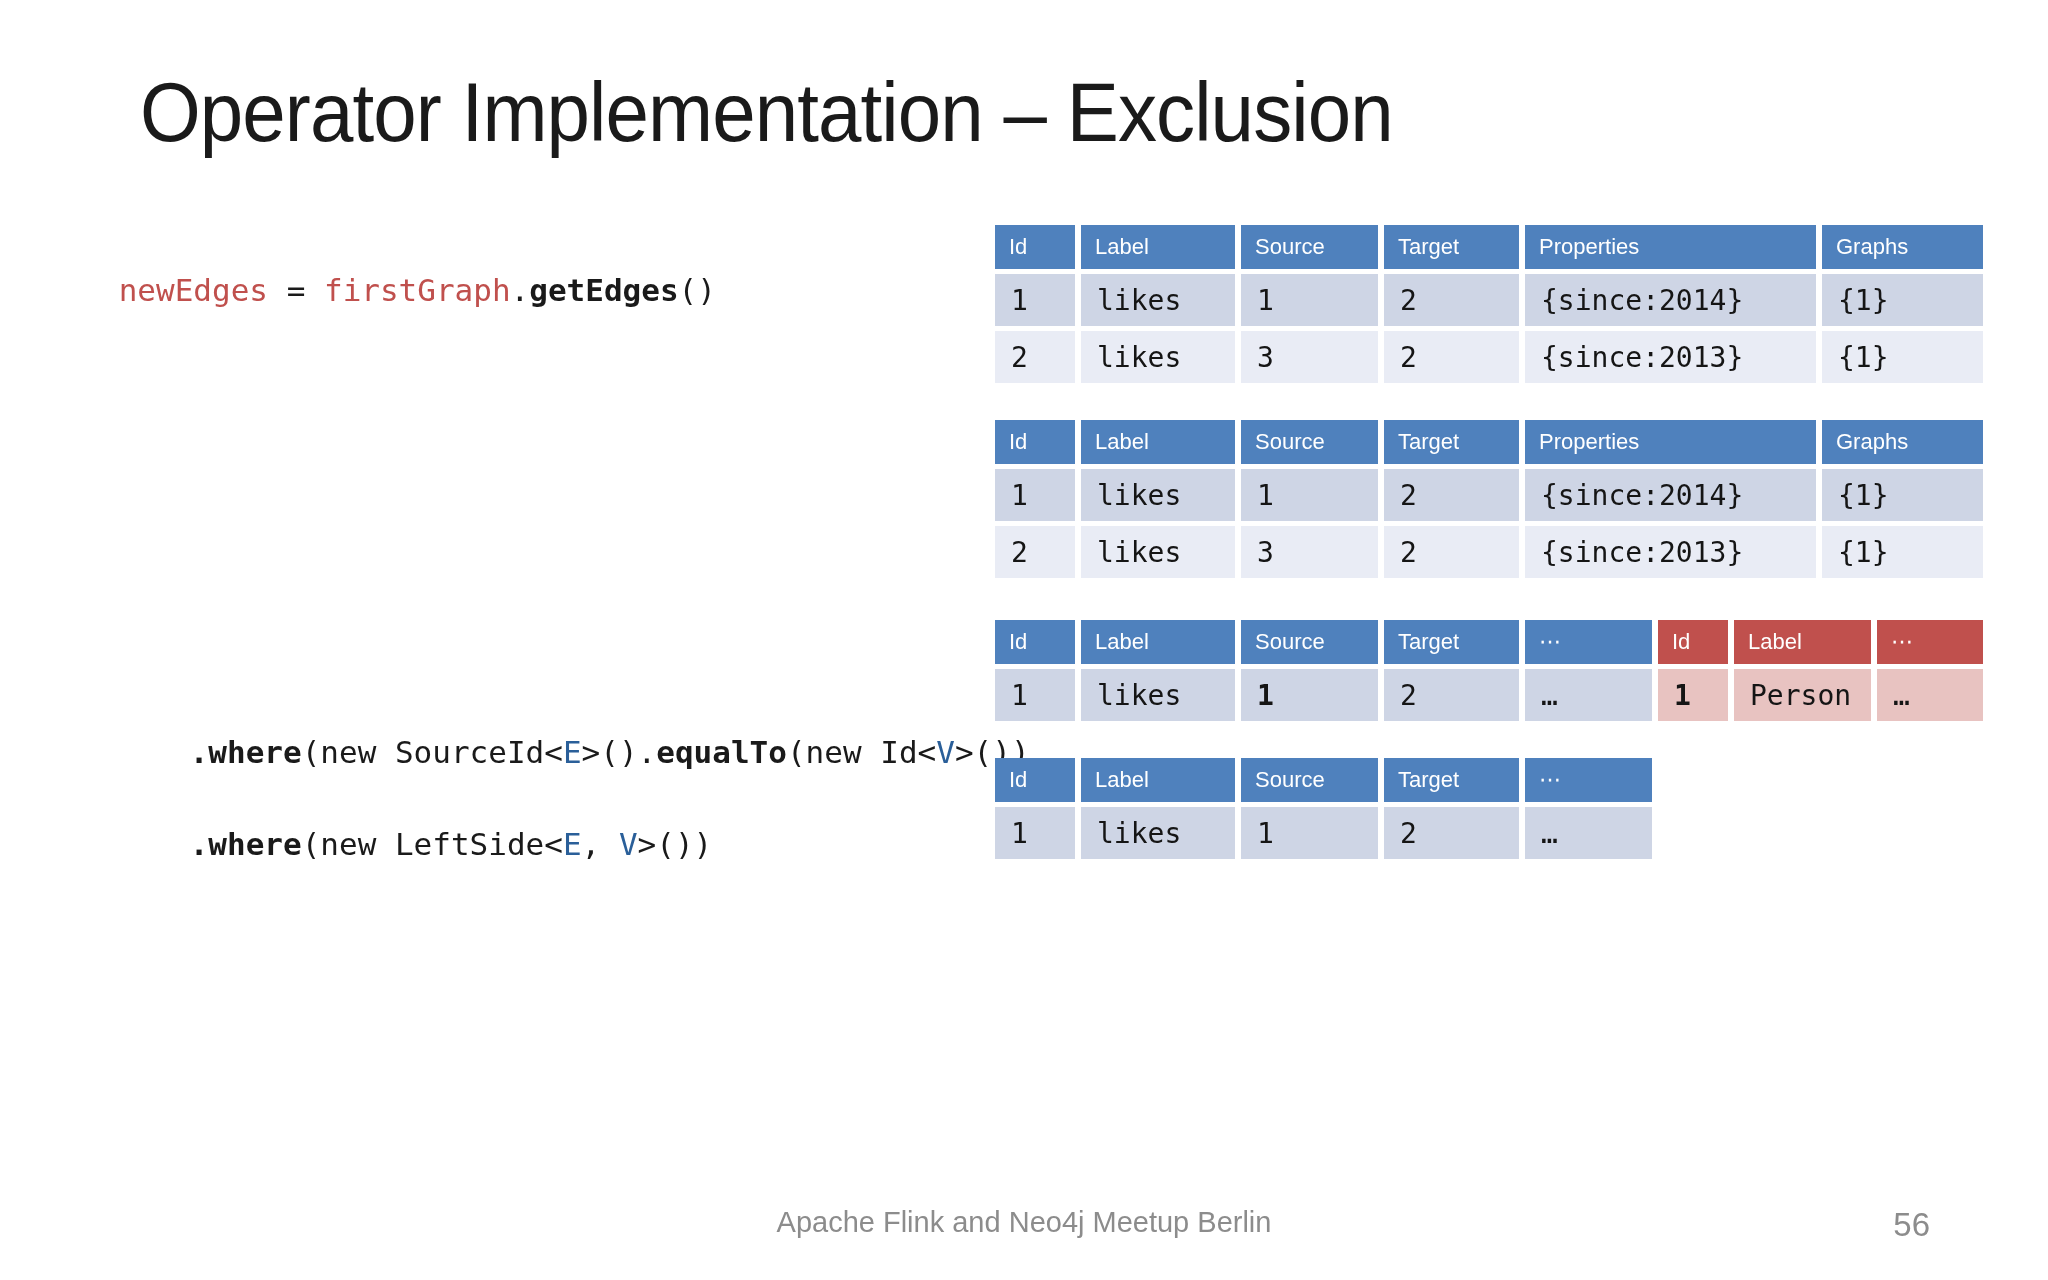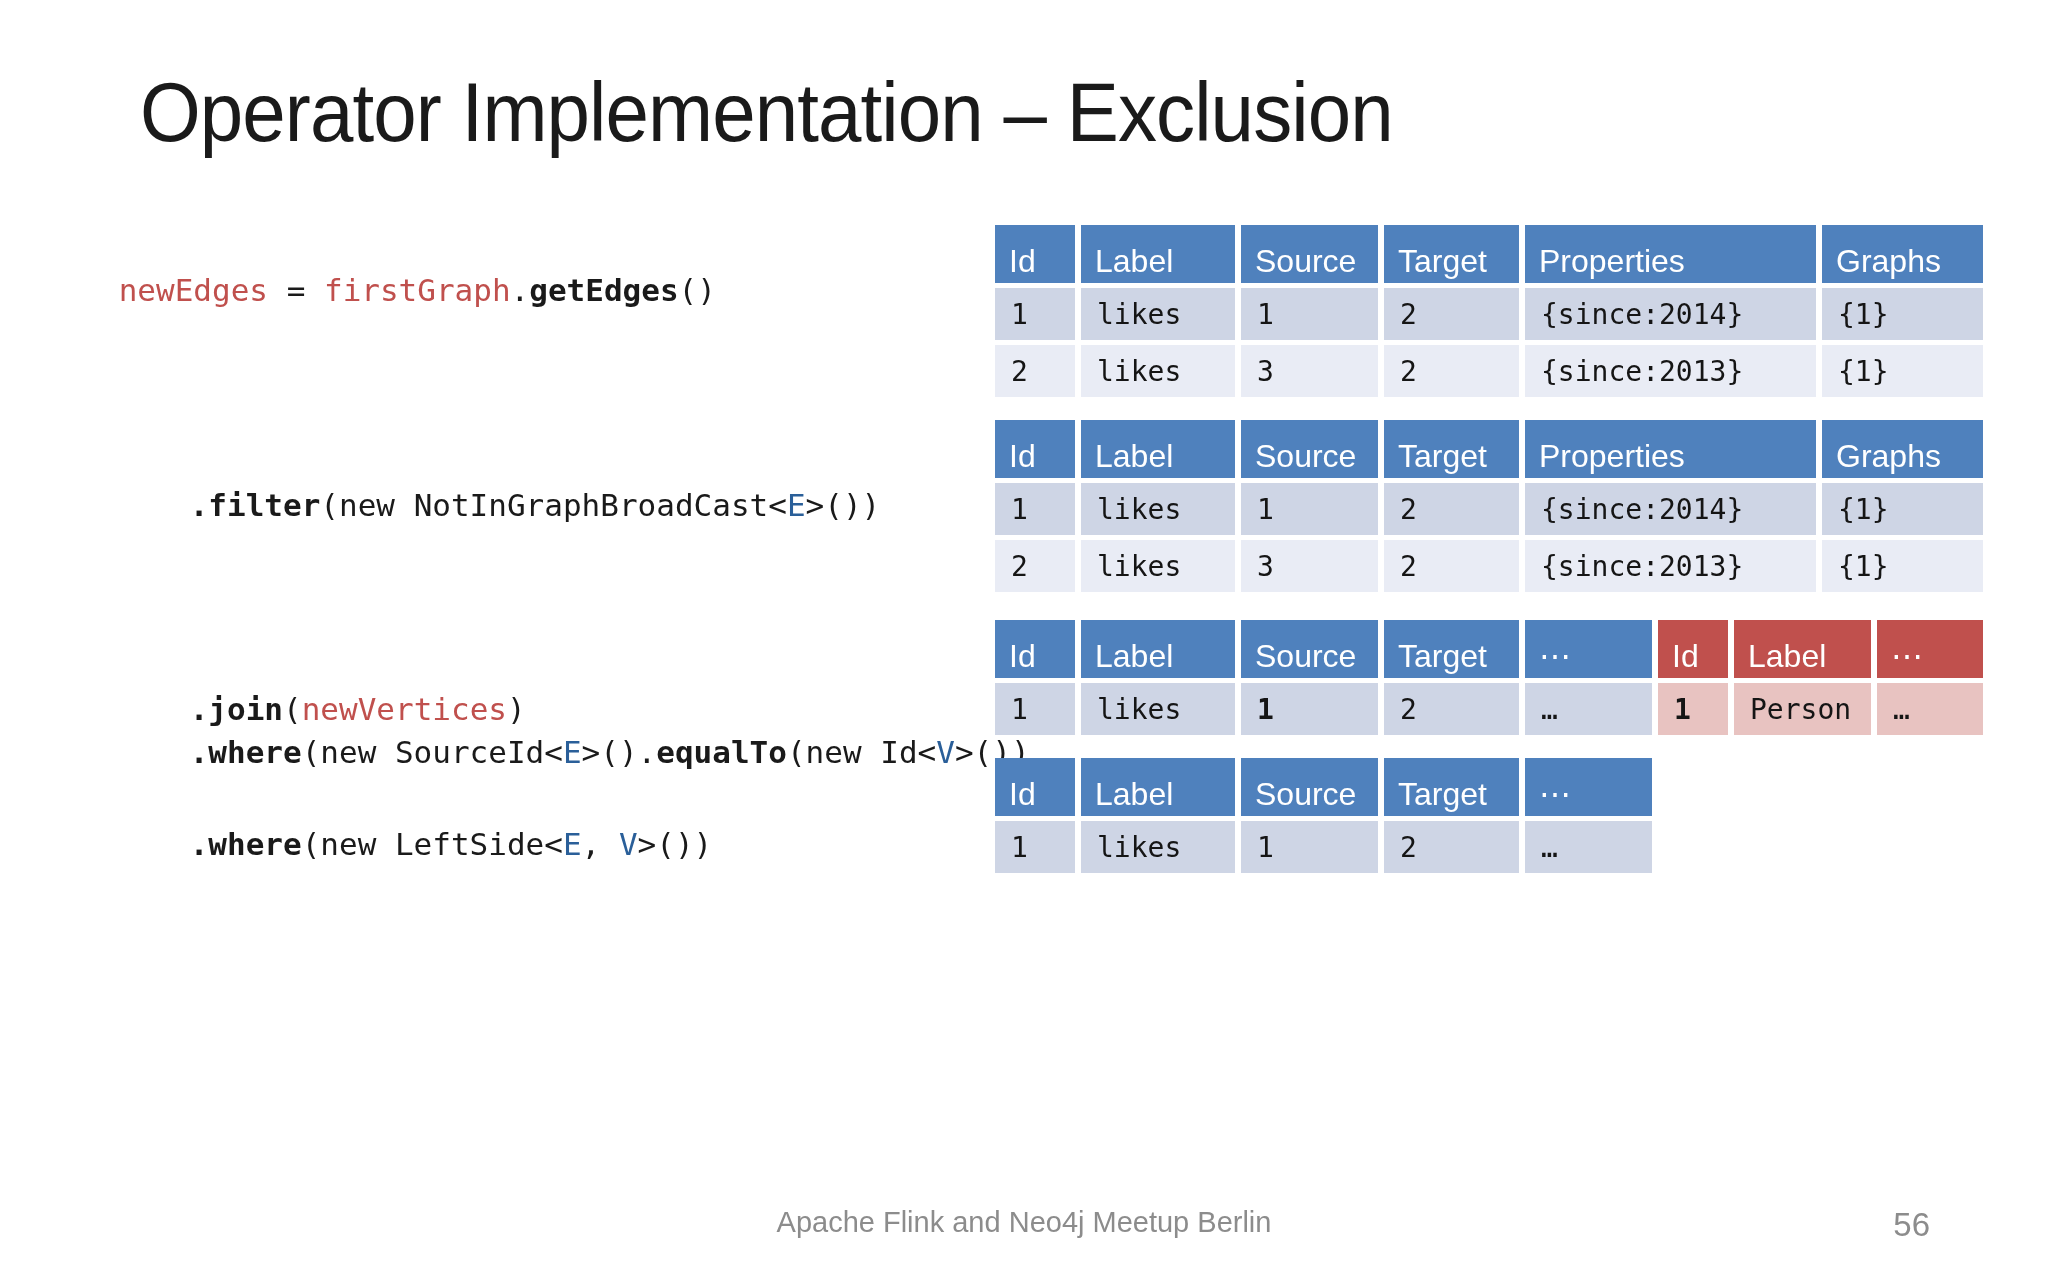--- a/index.html
+++ b/index.html
@@ -45,25 +45,25 @@
   table.gtable {
     position: absolute;
     border-collapse: separate;
     border-spacing: 6px 5px;
     table-layout: fixed;
   }
   .gtable th {
     background: #4f81bd;
     color: #ffffff;
     font-family: "Liberation Sans", sans-serif;
-    font-size: 32px;
+    font-size: 22px;
     font-weight: normal;
     text-align: left;
     vertical-align: middle;
-    padding: 14px 0 0 14px;
+    padding: 0 0 0 14px;
     height: 44px;
     overflow: hidden;
   }
   .gtable th.hdr-red { background: #c0504d; }
   .gtable td {
     font-family: "DejaVu Sans Mono", monospace;
     font-size: 28px;
     color: #151515;
     vertical-align: middle;
     padding: 0 0 0 16px;
@@ -97,27 +97,21 @@
 <body>
 
 <div class="slide">
 
   <h1 class="slide-title">Operator Implementation – Exclusion</h1>
 
   <div class="code-line" style="left:44px; top:226px;text-align:center;">
     <span class="tok-red">newEdges</span><span class="tok-plain"> = </span><span class="tok-red">firstGraph</span><span class="tok-plain">.</span><span class="tok-bold">getEdges</span><span class="tok-plain">()</span>
   </div>
 
-  <div class="code-line" style="left:115px; top:441px;">
-    <span class="tok-bold">.filter</span><span class="tok-plain">(new NotInGraphBroadCast&lt;</span><span class="tok-blue">E</span><span class="tok-plain">&gt;())</span>
-  </div>
-
-  <div class="code-line" style="left:115px; top:645px;">
-    <span class="tok-bold">.join</span><span class="tok-plain">(</span><span class="tok-red">newVertices</span><span class="tok-plain">)</span>
-  </div>
+
   <div class="code-line" style="left:115px; top:688px;">
     <span class="tok-bold">.where</span><span class="tok-plain">(new SourceId&lt;</span><span class="tok-blue">E</span><span class="tok-plain">&gt;().</span><span class="tok-bold">equalTo</span><span class="tok-plain">(new Id&lt;</span><span class="tok-blue">V</span><span class="tok-plain">&gt;())</span>
   </div>
 
   <div class="code-line" style="left:115px; top:780px;">
     <span class="tok-bold">.where</span><span class="tok-plain">(new LeftSide&lt;</span><span class="tok-blue">E</span><span class="tok-plain">, </span><span class="tok-blue">V</span><span class="tok-plain">&gt;())</span>
   </div>
 
   <table class="gtable" style="left:989px; top:220px;">
     <colgroup>

